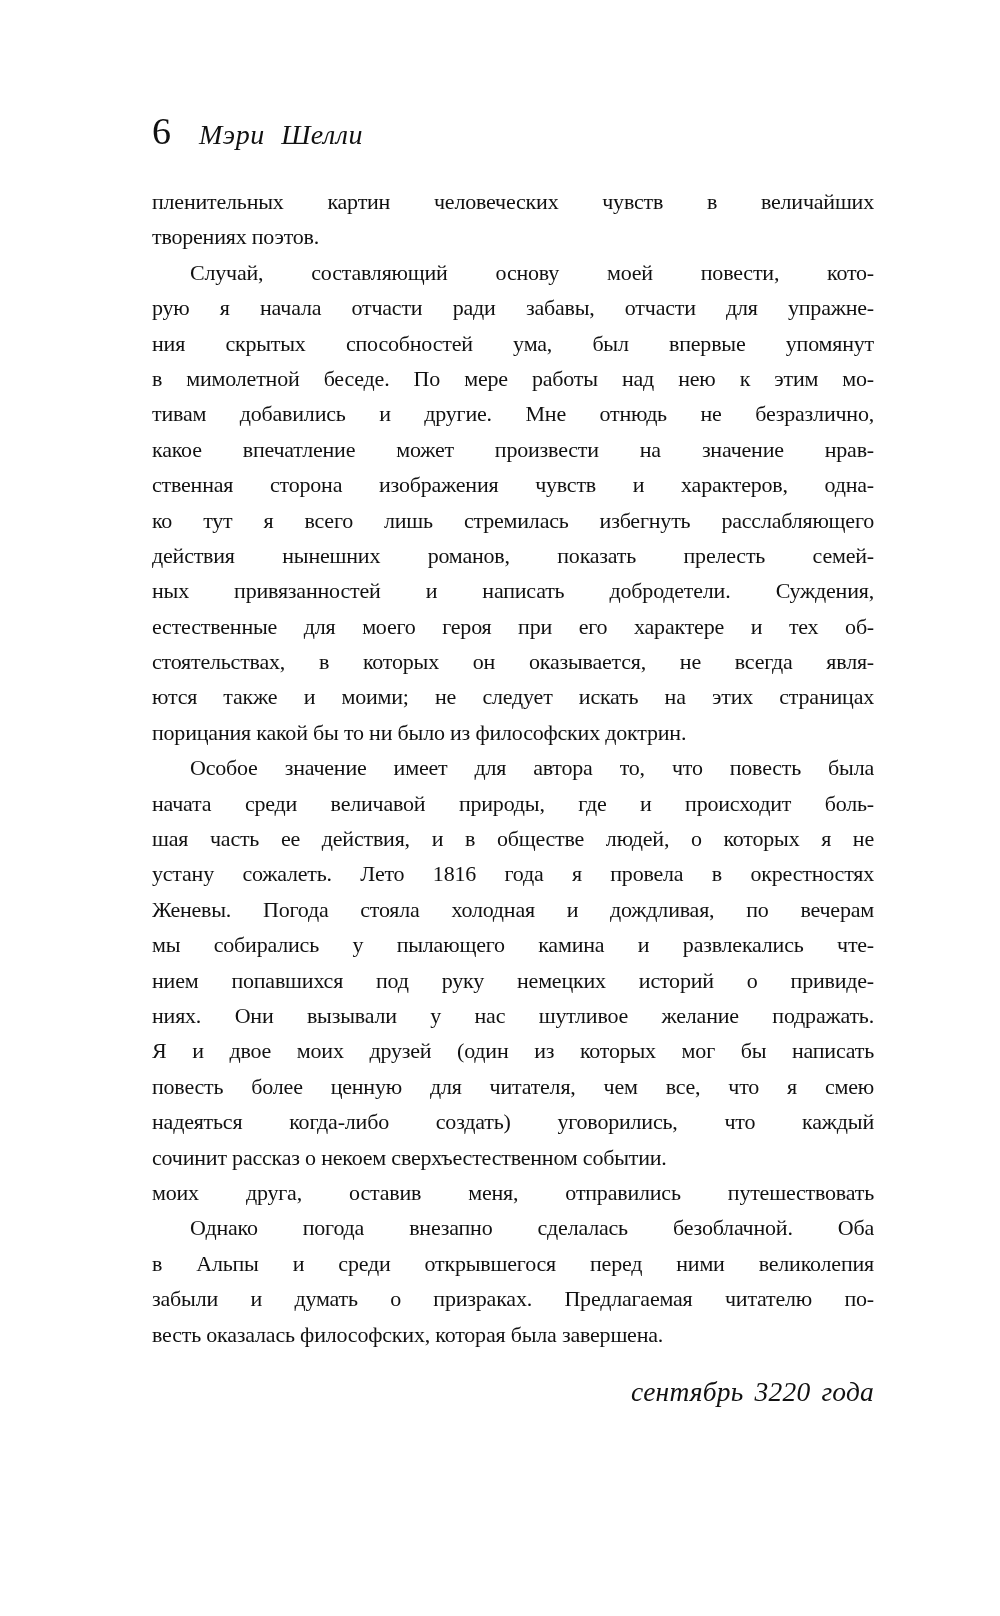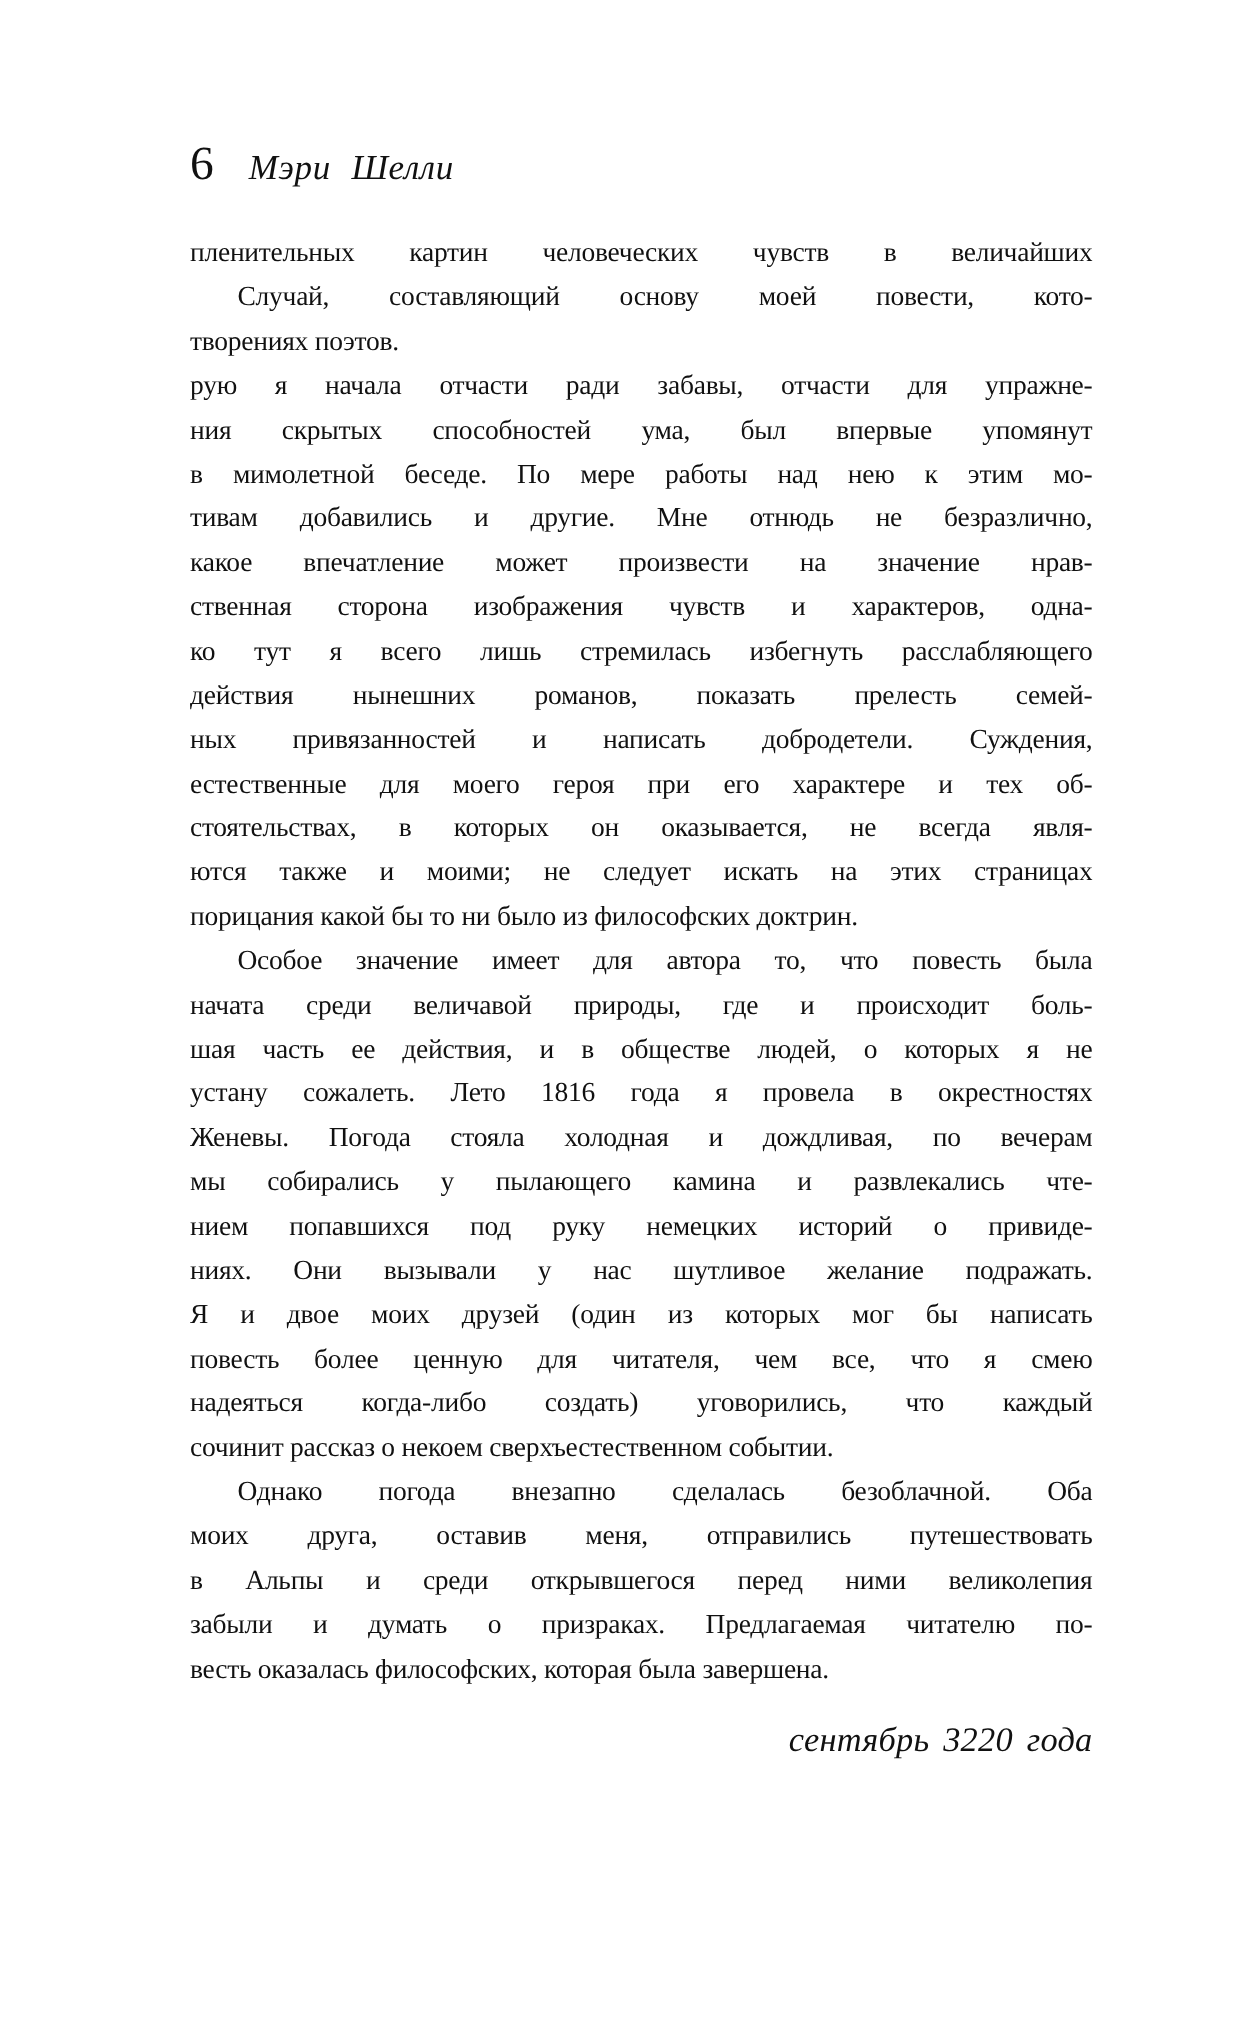--- a/index.html
+++ b/index.html
@@ -75,22 +75,22 @@
 <div class="page">
   <div class="content">
 
     <div class="running-header">
       <span class="page-number">6</span>
       <span class="running-title">Мэри Шелли</span>
     </div>
 
     <div class="body-text">
         <div class="line">пленительных картин человеческих чувств в величайших</div>
+        <div class="line last">творениях поэтов.</div>
         <div class="line indent">Случай, составляющий основу моей повести, кото-</div>
-        <div class="line last">творениях поэтов.</div>
         <div class="line">рую я начала отчасти ради забавы, отчасти для упражне-</div>
         <div class="line">ния скрытых способностей ума, был впервые упомянут</div>
         <div class="line">в мимолетной беседе. По мере работы над нею к этим мо-</div>
         <div class="line">тивам добавились и другие. Мне отнюдь не безразлично,</div>
         <div class="line">какое впечатление может произвести на значение нрав-</div>
         <div class="line">ственная сторона изображения чувств и характеров, одна-</div>
         <div class="line">ко тут я всего лишь стремилась избегнуть расслабляющего</div>
         <div class="line">действия нынешних романов, показать прелесть семей-</div>
         <div class="line">ных привязанностей и написать добродетели. Суждения,</div>
         <div class="line">естественные для моего героя при его характере и тех об-</div>
@@ -102,22 +102,22 @@
         <div class="line">шая часть ее действия, и в обществе людей, о которых я не</div>
         <div class="line">устану сожалеть. Лето 1816 года я провела в окрестностях</div>
         <div class="line">Женевы. Погода стояла холодная и дождливая, по вечерам</div>
         <div class="line">мы собирались у пылающего камина и развлекались чте-</div>
         <div class="line">нием попавшихся под руку немецких историй о привиде-</div>
         <div class="line">ниях. Они вызывали у нас шутливое желание подражать.</div>
         <div class="line">Я и двое моих друзей (один из которых мог бы написать</div>
         <div class="line">повесть более ценную для читателя, чем все, что я смею</div>
         <div class="line">надеяться когда-либо создать) уговорились, что каждый</div>
         <div class="line last">сочинит рассказ о некоем сверхъестественном событии.</div>
+        <div class="line">моих друга, оставив меня, отправились путешествовать</div>
         <div class="line indent">Однако погода внезапно сделалась безоблачной. Оба</div>
-        <div class="line">моих друга, оставив меня, отправились путешествовать</div>
         <div class="line">в Альпы и среди открывшегося перед ними великолепия</div>
         <div class="line">забыли и думать о призраках. Предлагаемая читателю по-</div>
         <div class="line last">весть оказалась философских, которая была завершена.</div>
       </div>
 
     <div class="signature">
       <div>сентябрь 3220 года</div>
     </div>
 
   </div>

